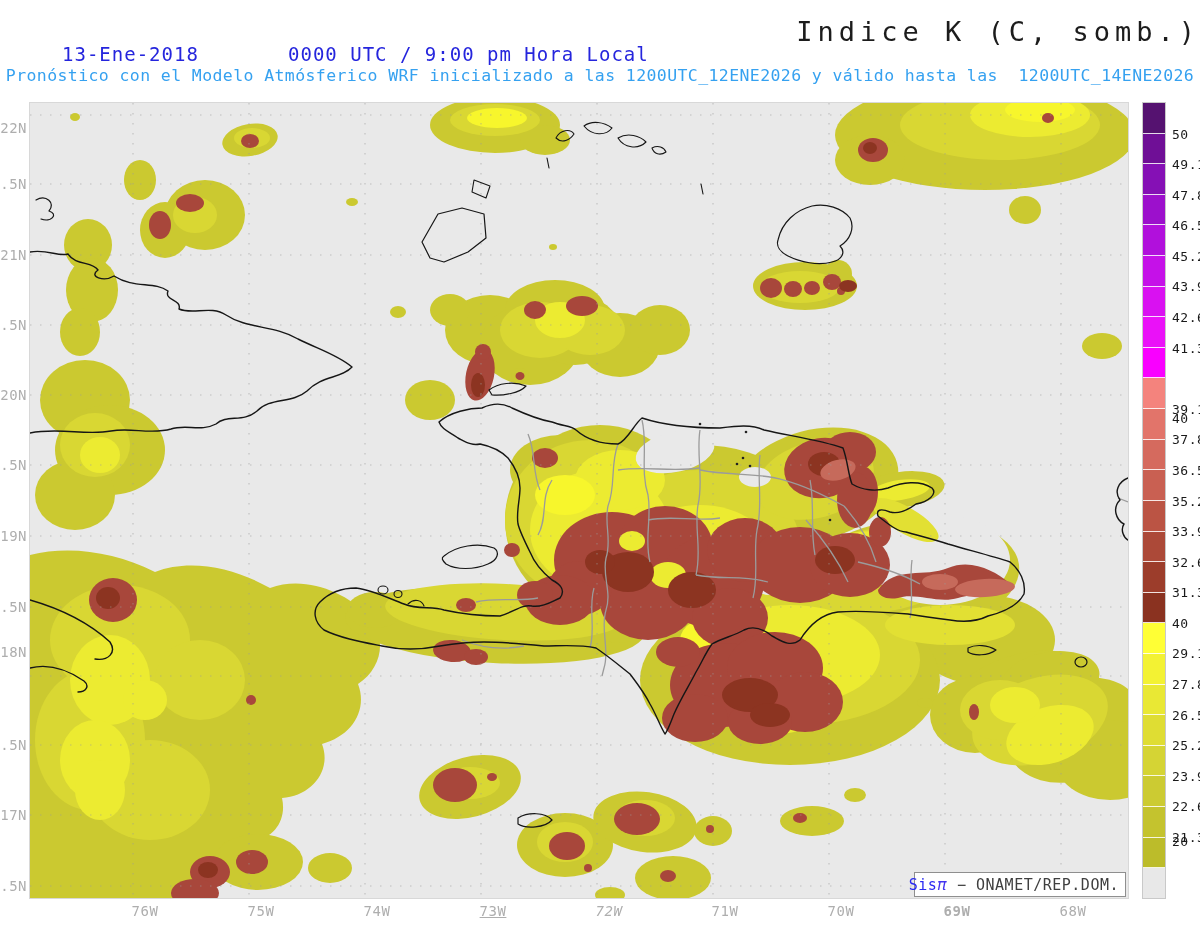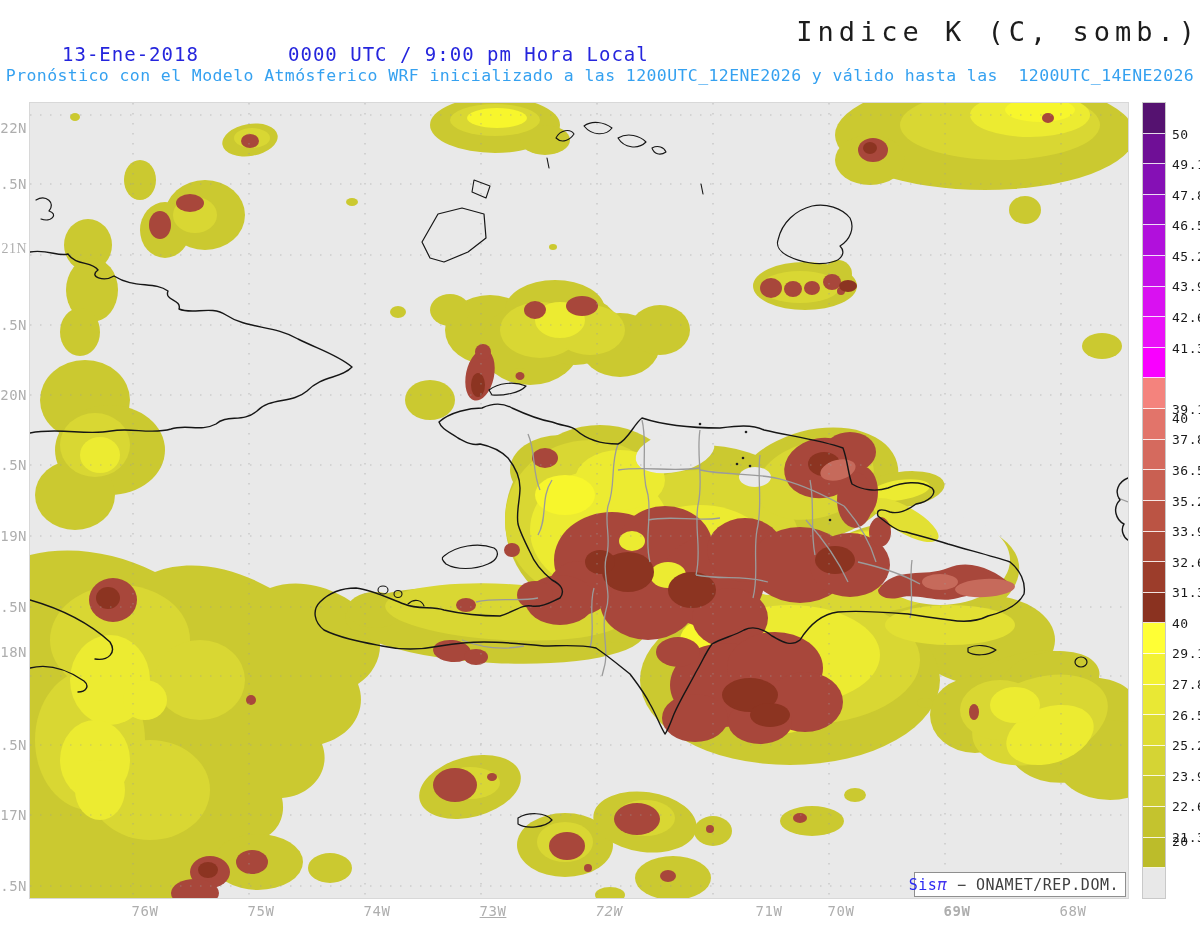--- a/index.html
+++ b/index.html
@@ -361,38 +361,38 @@
         <circle cx="700" cy="424" r="1.3"></circle>
         <circle cx="830" cy="520" r="1.3"></circle>
         <circle cx="746" cy="432" r="1.3"></circle>
   </g>
 </svg>
 </div>
 
 <div class="lat-axis">
     <div class="lat-label" style="top: 128px;">22N</div>
     <div class="lat-label" style="top: 184px;">1.5N</div>
-    <div class="lat-label" style="top: 249px; font-family: Liberation Serif, serif;">21N</div>
+    <div class="lat-label" style="top: 255px;">21N</div>
     <div class="lat-label" style="top: 325px;">0.5N</div>
     <div class="lat-label" style="top: 395px;">20N</div>
     <div class="lat-label" style="top: 465px;">9.5N</div>
     <div class="lat-label" style="top: 536px;">19N</div>
     <div class="lat-label" style="top: 607px;">8.5N</div>
     <div class="lat-label" style="top: 652px; padding-left: 42px;">18N</div>
     <div class="lat-label" style="top: 745px;">7.5N</div>
     <div class="lat-label" style="top: 815px;">17N</div>
     <div class="lat-label" style="top: 886px;">6.5N</div>
   </div>
 <div class="lon-axis">
     <div class="lon-label" style="left: 133px;">76W</div>
     <div class="lon-label" style="left: 249px;">75W</div>
     <div class="lon-label" style="left: 365px;">74W</div>
     <div class="lon-label" style="left: 481px; text-decoration: underline;">73W</div>
     <div class="lon-label" style="left: 597px; font-style: italic;">72W</div>
-    <div class="lon-label" style="left: 713px; margin-left: 44px;">71W</div>
+    <div class="lon-label" style="left: 713px;">71W</div>
     <div class="lon-label" style="left: 829px;">70W</div>
     <div class="lon-label" style="left: 945px; font-weight: bold;">69W</div>
     <div class="lon-label" style="left: 1061px;">68W</div>
   </div>
 
 <div class="colorbar">
     <div class="cb-seg" style="background: rgb(85, 18, 112);"></div>
     <div class="cb-seg" style="background: rgb(111, 15, 150);"></div>
     <div class="cb-seg" style="background: rgb(133, 16, 181);"></div>
     <div class="cb-seg" style="background: rgb(156, 16, 204);"></div>

